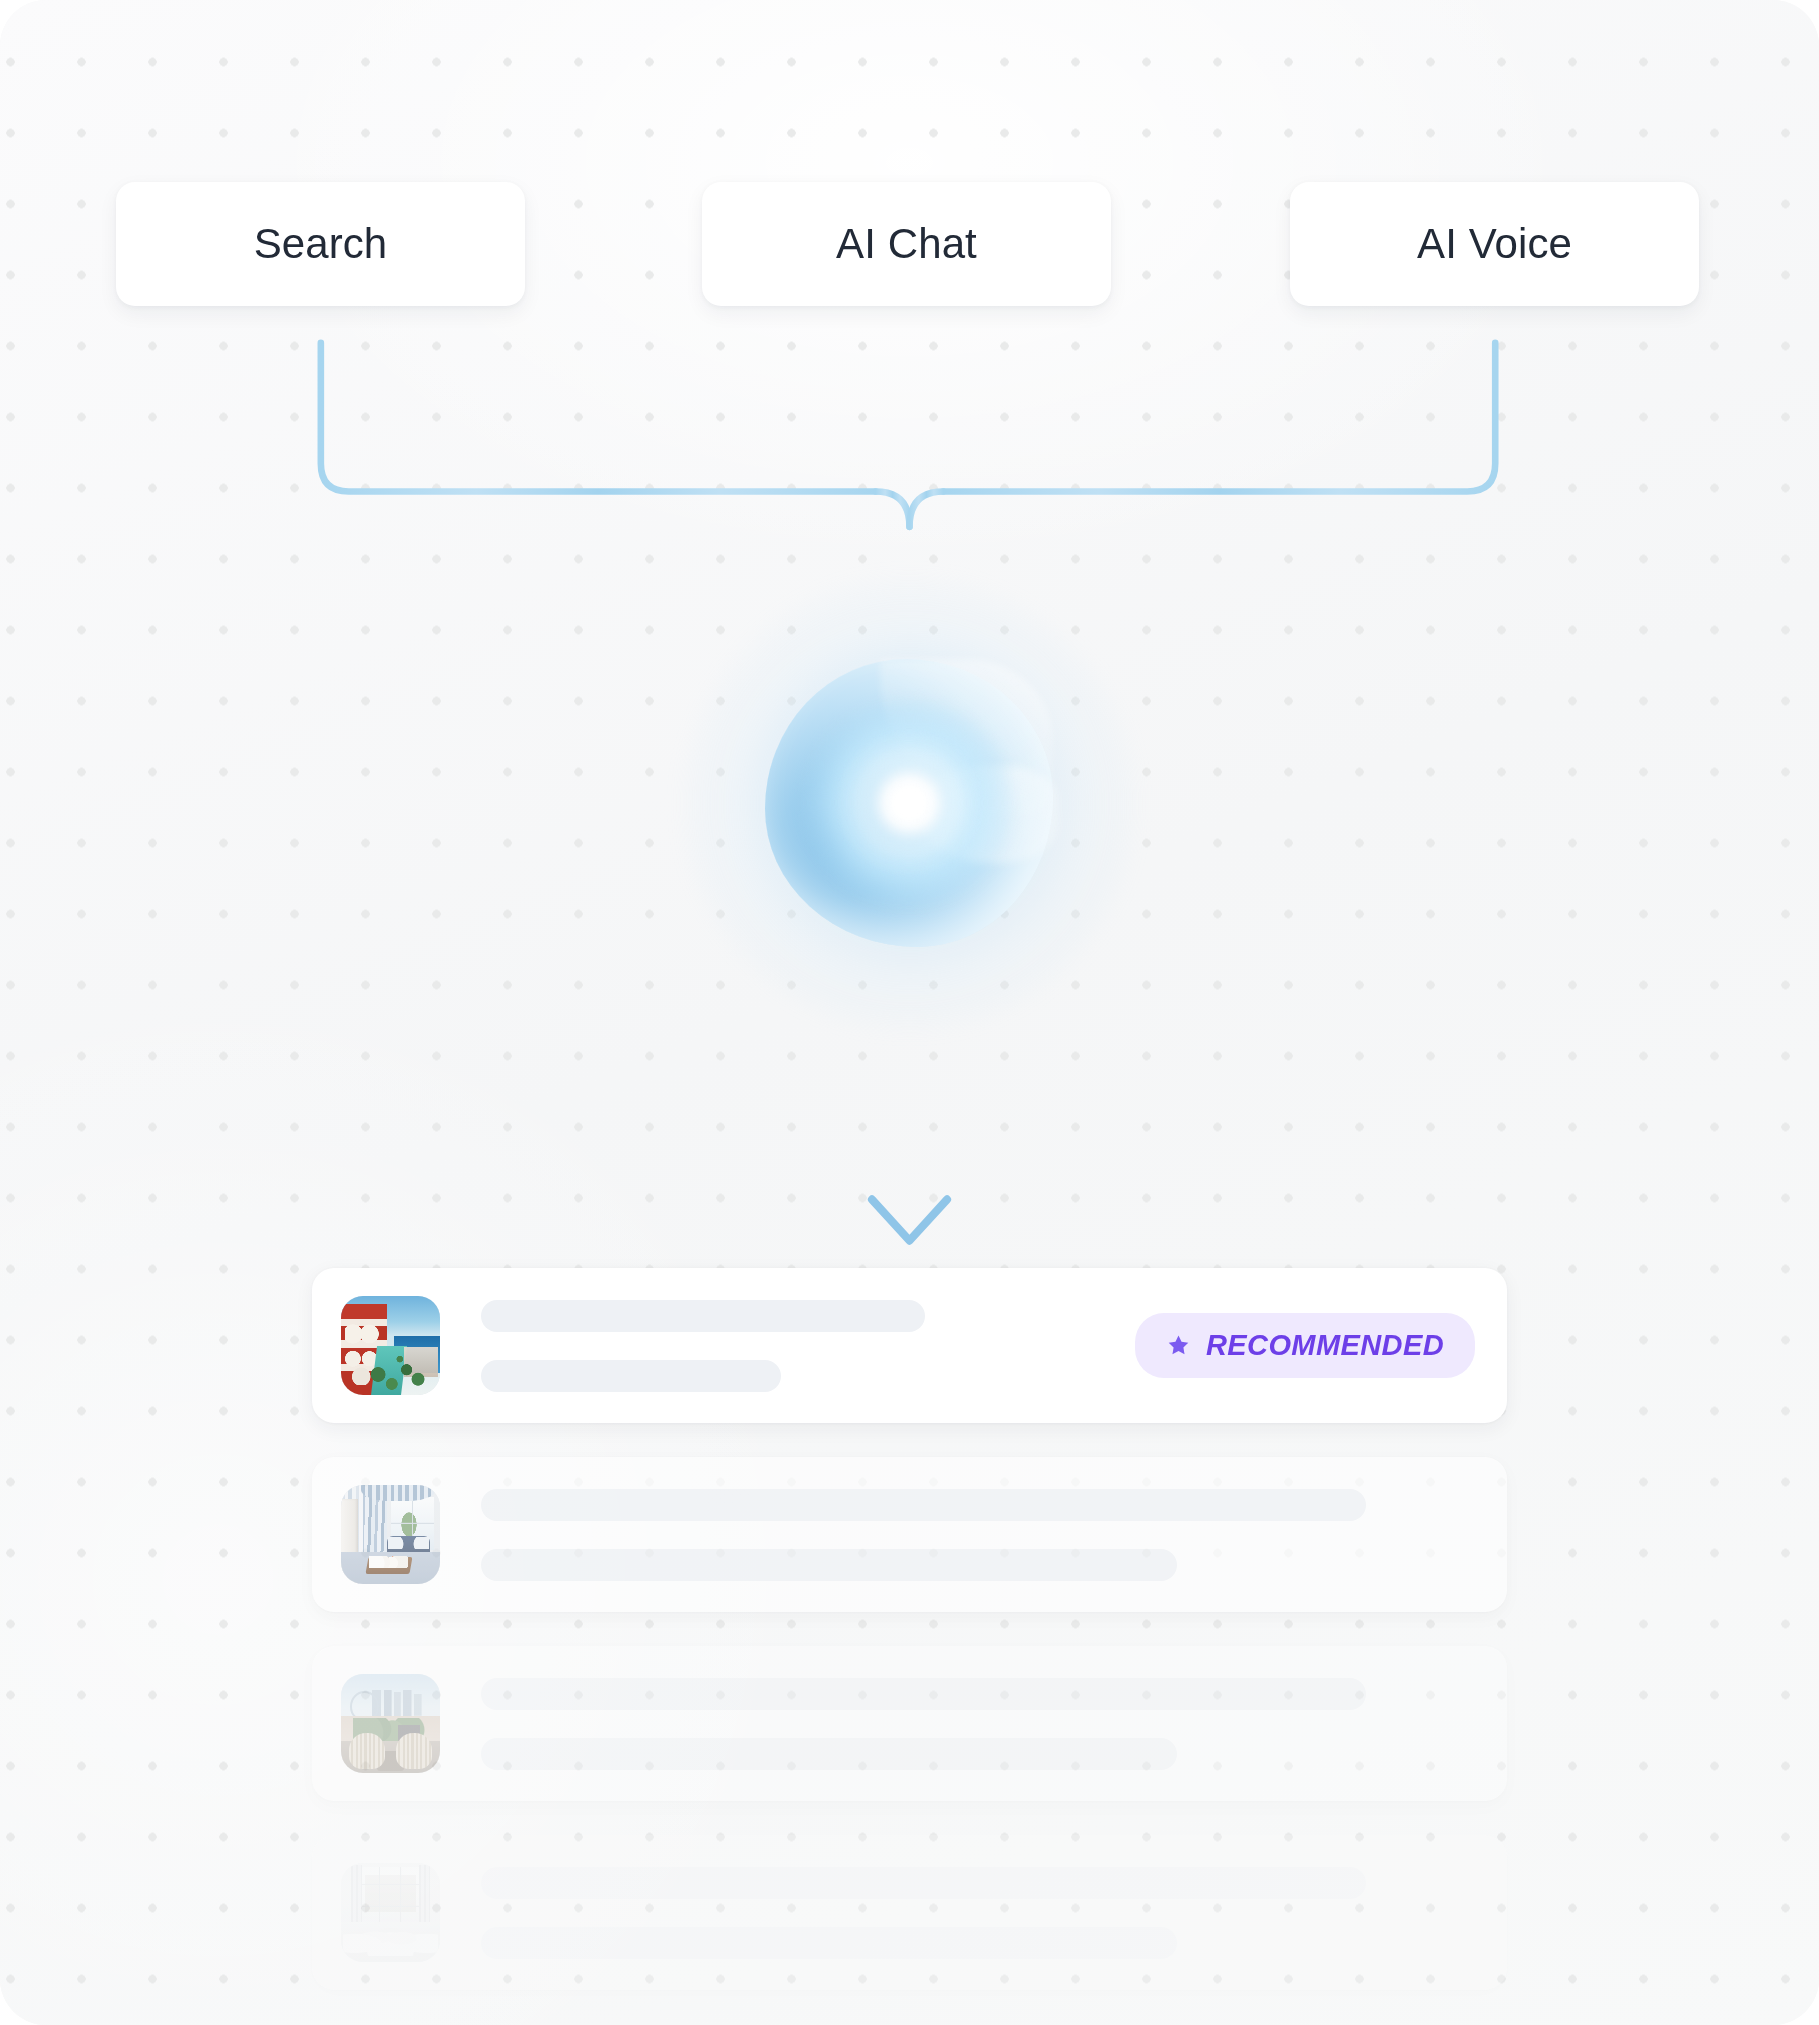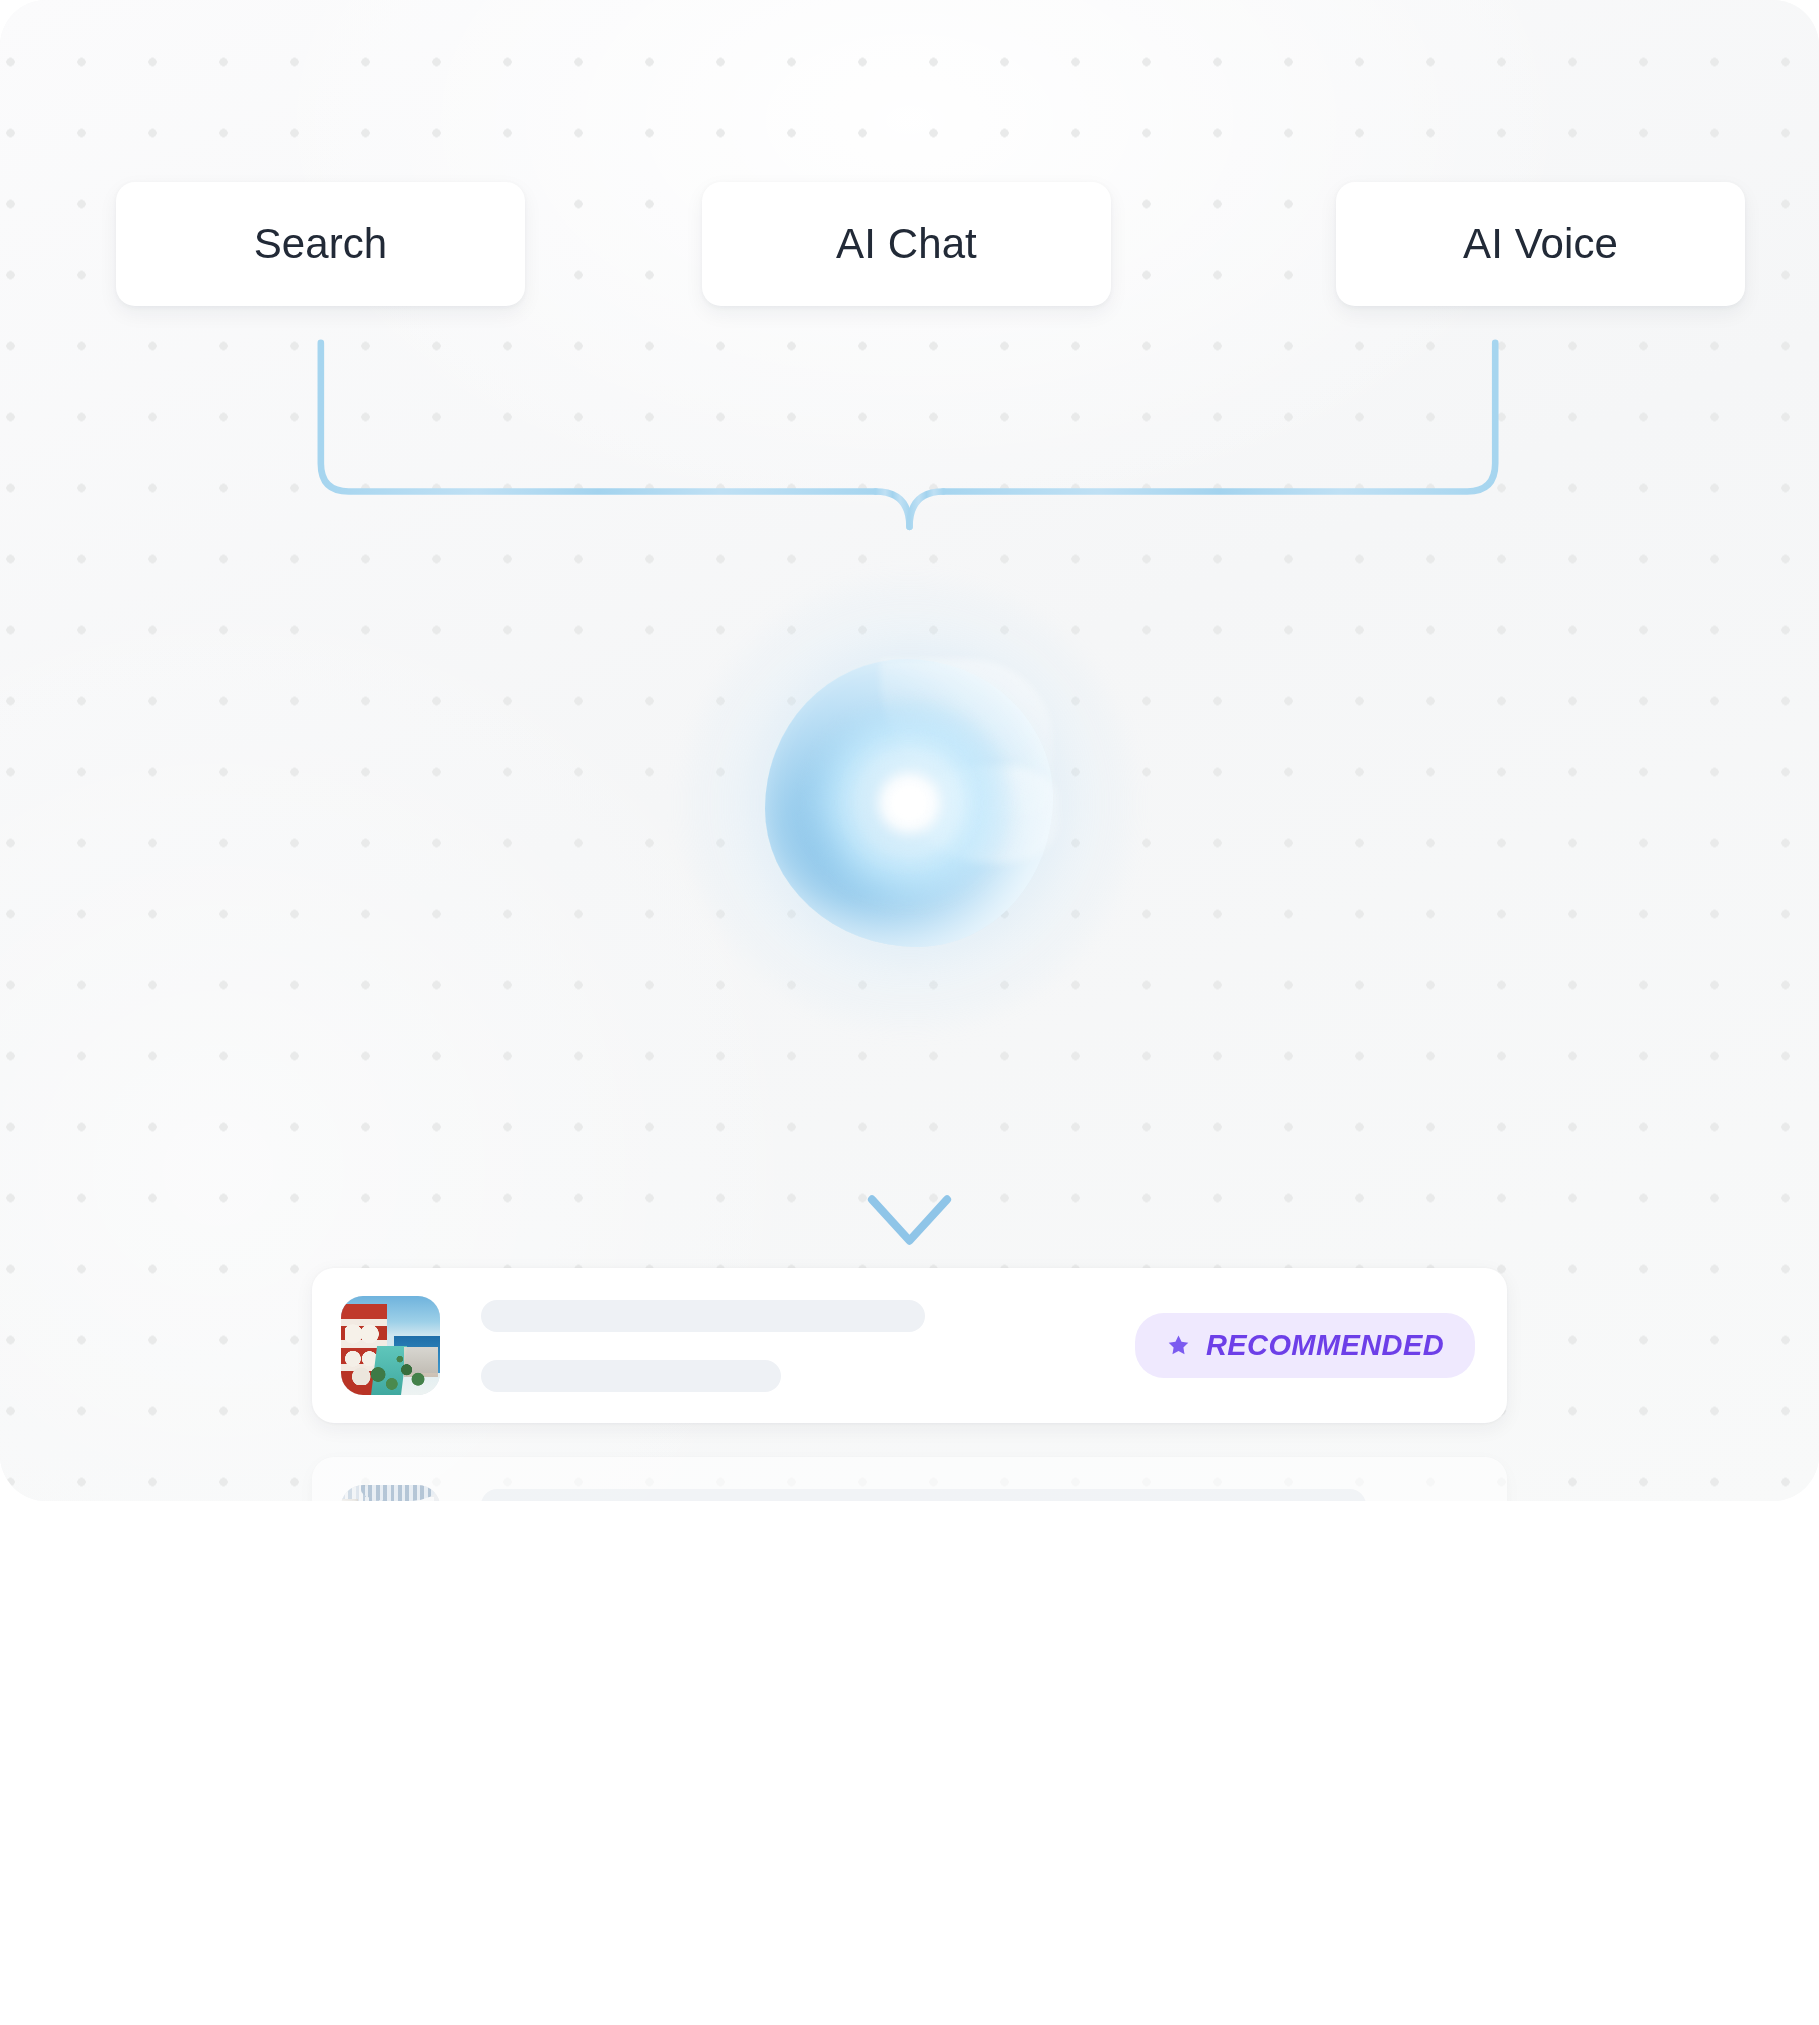--- a/index.html
+++ b/index.html
@@ -5,21 +5,21 @@
   html,body{margin:0;padding:0;background:#ffffff;}
   body{
     width:1819px;height:2025px;
     font-family:"Liberation Sans","DejaVu Sans",sans-serif;
     -webkit-font-smoothing:antialiased;
   }
 
   
   #frame{
     position:relative;
-    width:1819px;height:1501px;
+    width:1819px;height:2025px;
     border-radius:46px;
     overflow:hidden;
     background:#f7f8f8;
     box-sizing:border-box;
   }
   
   #sheen{
     position:absolute;inset:0;
     background:
       radial-gradient(1104px 662px at 50% 8%, rgba(255,255,255,.95) 0%, rgba(255,255,255,0) 62%),
@@ -47,21 +47,21 @@
     box-sizing:border-box;
   }
   .pill-label{
     font-size:42px;
     color:#222a37;
     letter-spacing:0.1px;
     white-space:nowrap;
   }
   #pill-0{left:116px;top:182px;width:409px;}
   #pill-1{left:702px;top:182px;width:409px;text-align:center;}
-  #pill-2{left:1336px;top:182px;width:409px;}
+  #pill-2{left:1290px;top:182px;width:409px;}
 
   
   #connectors{
     position:absolute;left:0;top:0;width:1819px;height:2025px;
     pointer-events:none;
   }
 
   
   #orb-wrap{
     position:absolute;

